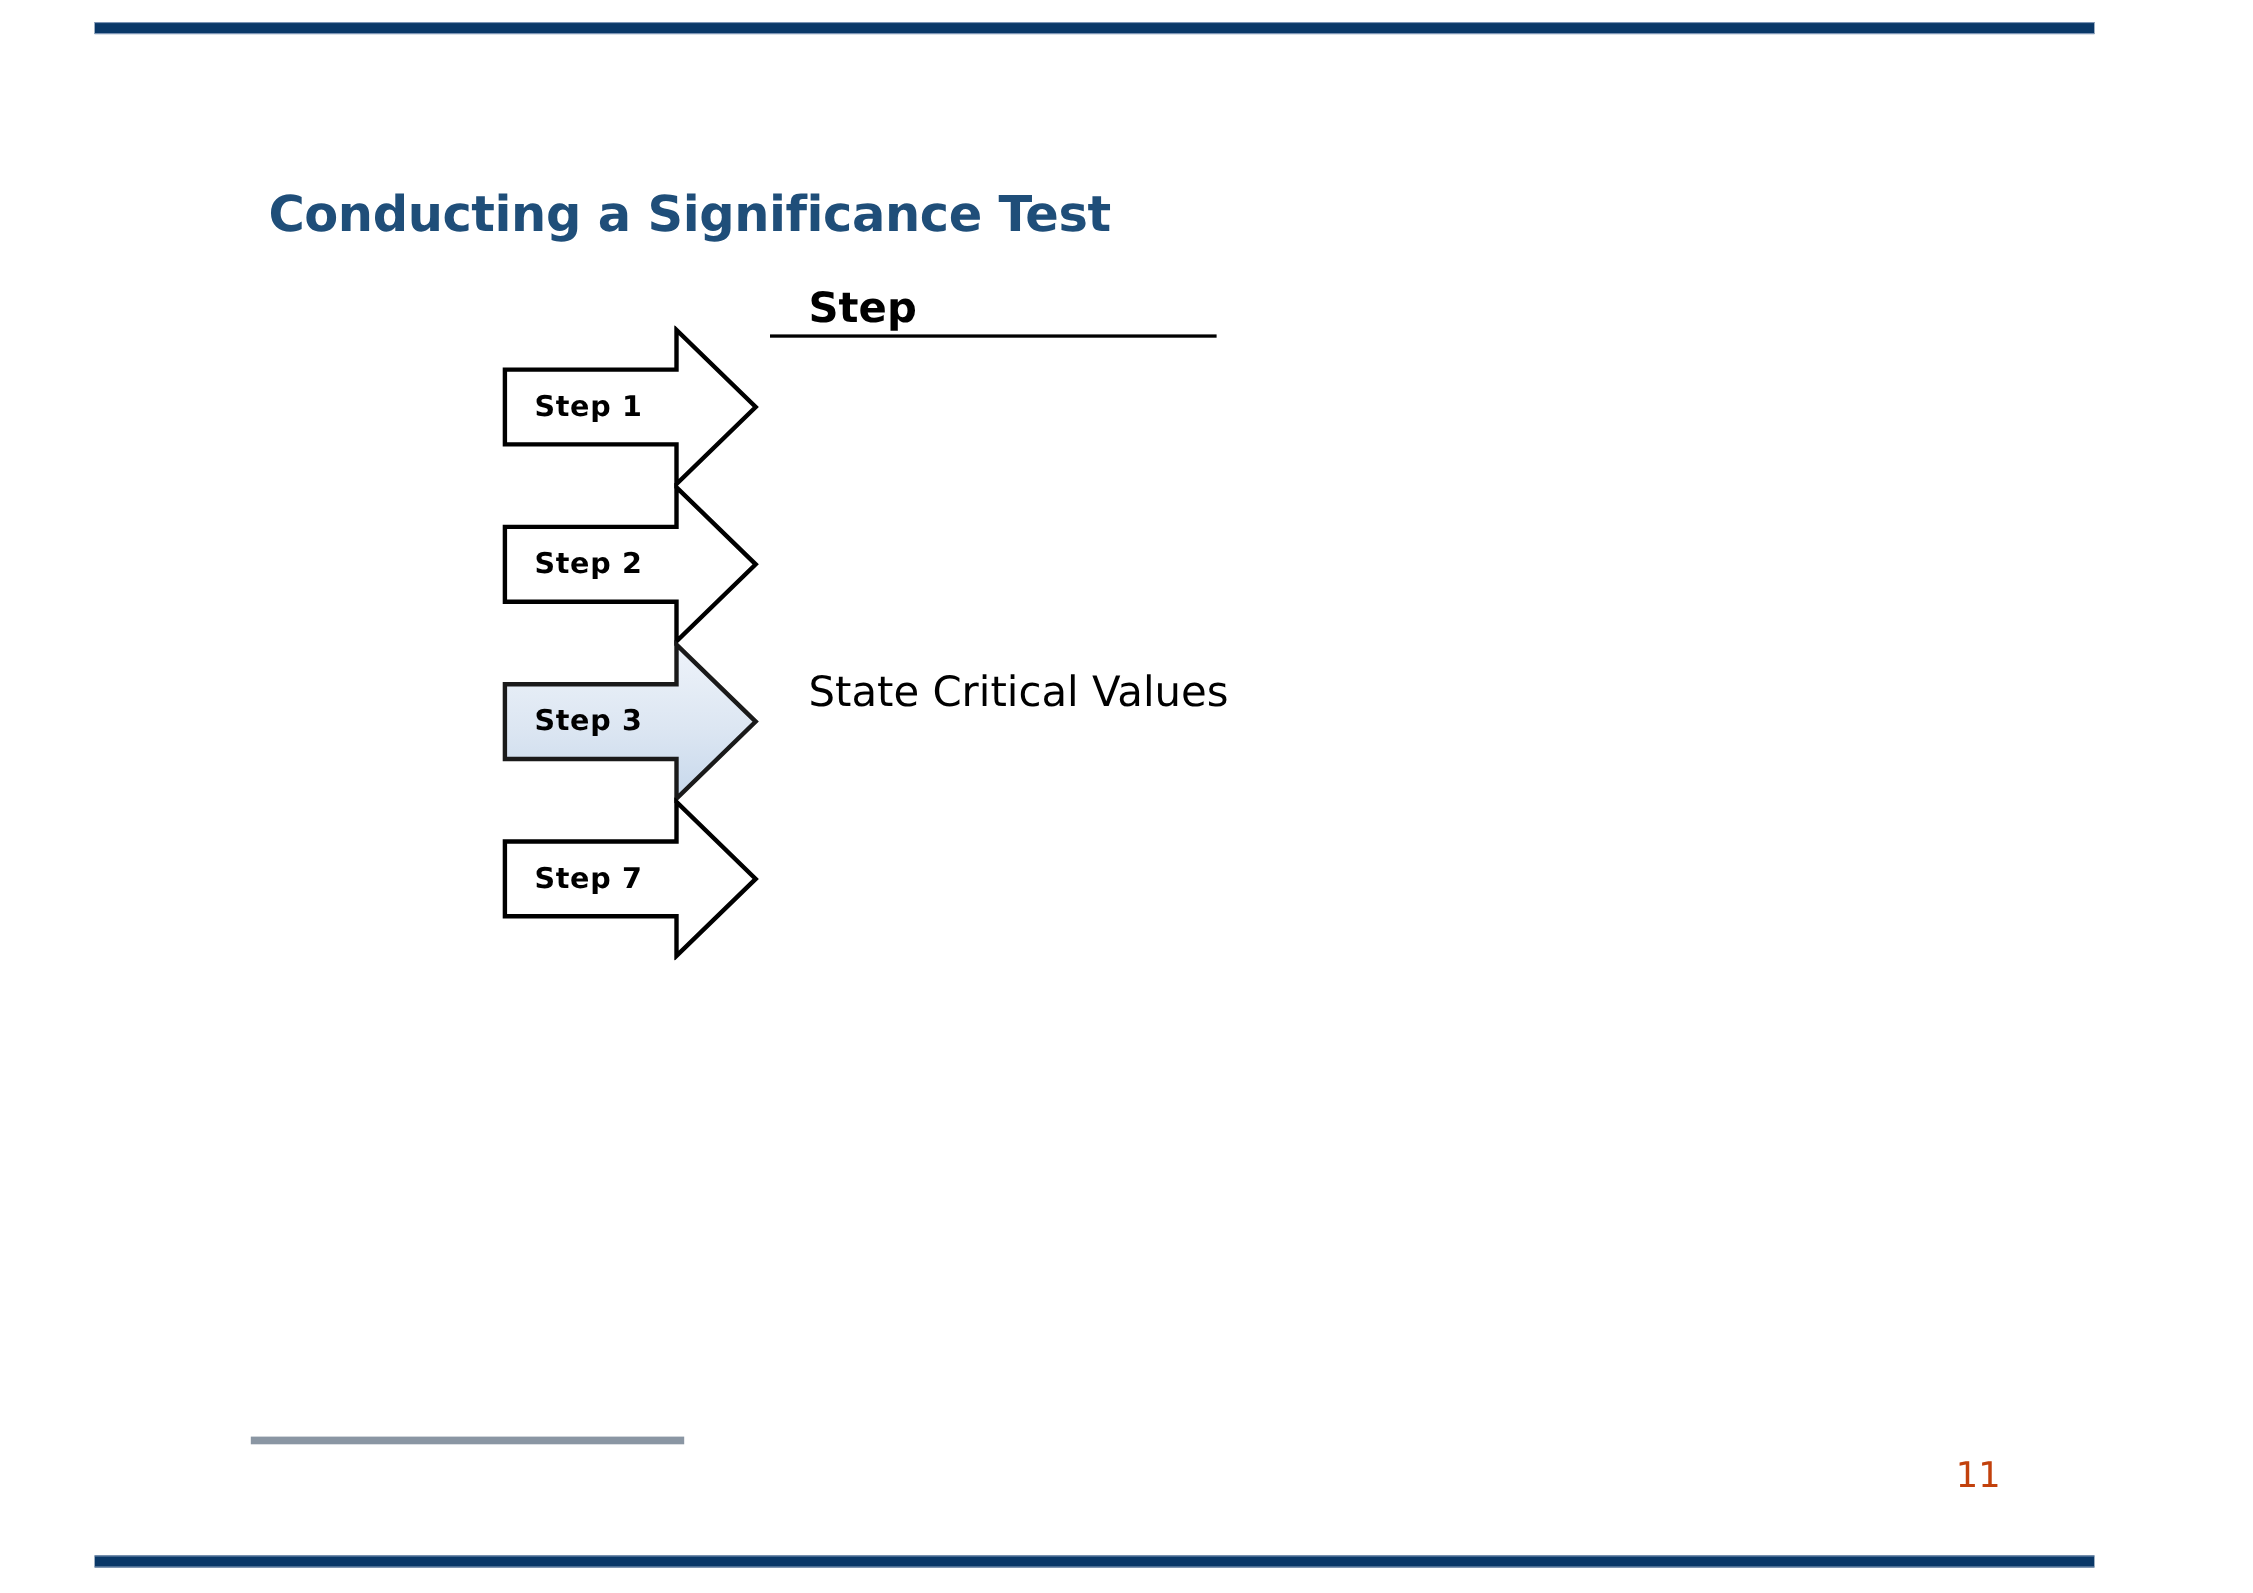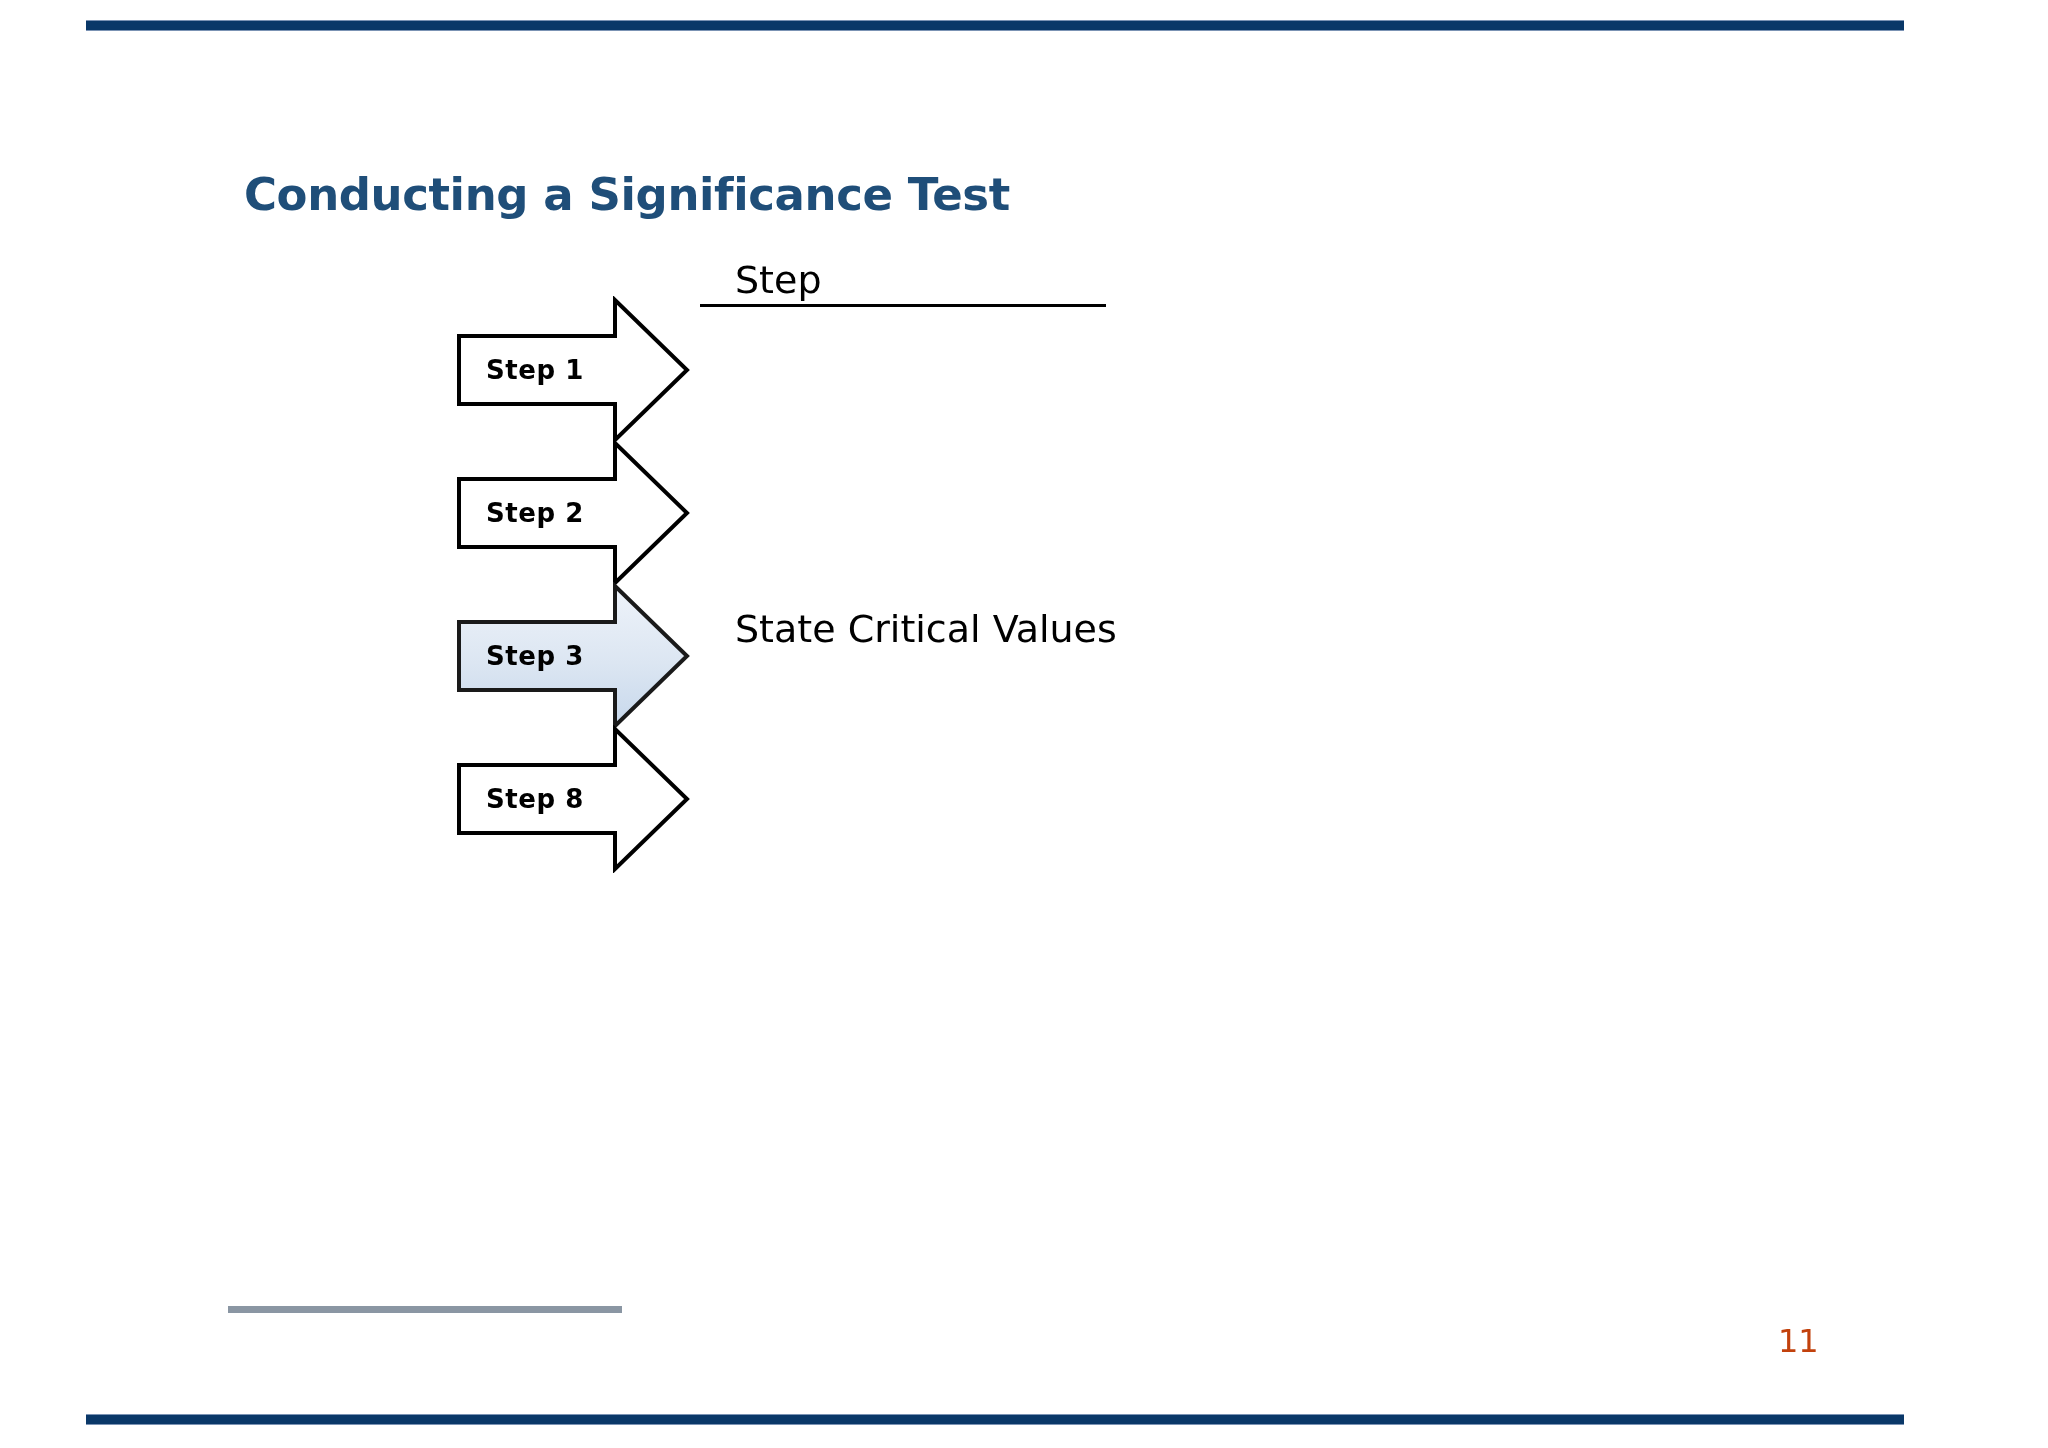--- a/index.html
+++ b/index.html
@@ -45,21 +45,21 @@
     white-space: nowrap;
   }
 
   
   #step-column-header {
     position: absolute;
     left: 735px;
     top: 258px;
     font-family: "DejaVu Sans", sans-serif;
     font-size: 38px;
-    font-weight: normal;
+    font-weight: bold;
     color: #000000;
     white-space: nowrap;
   }
   #step-header-underline {
     position: absolute;
     left: 700px;
     top: 304px;
     width: 406px;
     height: 0;
     border-top: 3px solid #000000;
@@ -171,21 +171,21 @@
         </defs>
         <polygon points="4,40 160,40 160,4 232,74 160,144 160,108 4,108" fill="url(#hl-grad)" stroke="#1a1a1a" stroke-width="4" stroke-linejoin="miter"></polygon>
       </svg>
       <div class="arrow-label">Step 3</div>
     </div>
 
     <div class="arrow-row" style="top:429px;">
       <svg width="236" height="148" viewBox="0 0 236 148" xmlns="http://www.w3.org/2000/svg">
         <polygon points="4,40 160,40 160,4 232,74 160,144 160,108 4,108" fill="#ffffff" stroke="#000000" stroke-width="4" stroke-linejoin="miter"></polygon>
       </svg>
-      <div class="arrow-label">Step 8</div>
+      <div class="arrow-label">Step 7</div>
     </div>
 
 
   </div>
 
   <div class="step-description" style="top:607px;">State Critical Values</div>
 
   <div id="footer-gray-line"></div>
 
   <div id="page-number">11</div>

